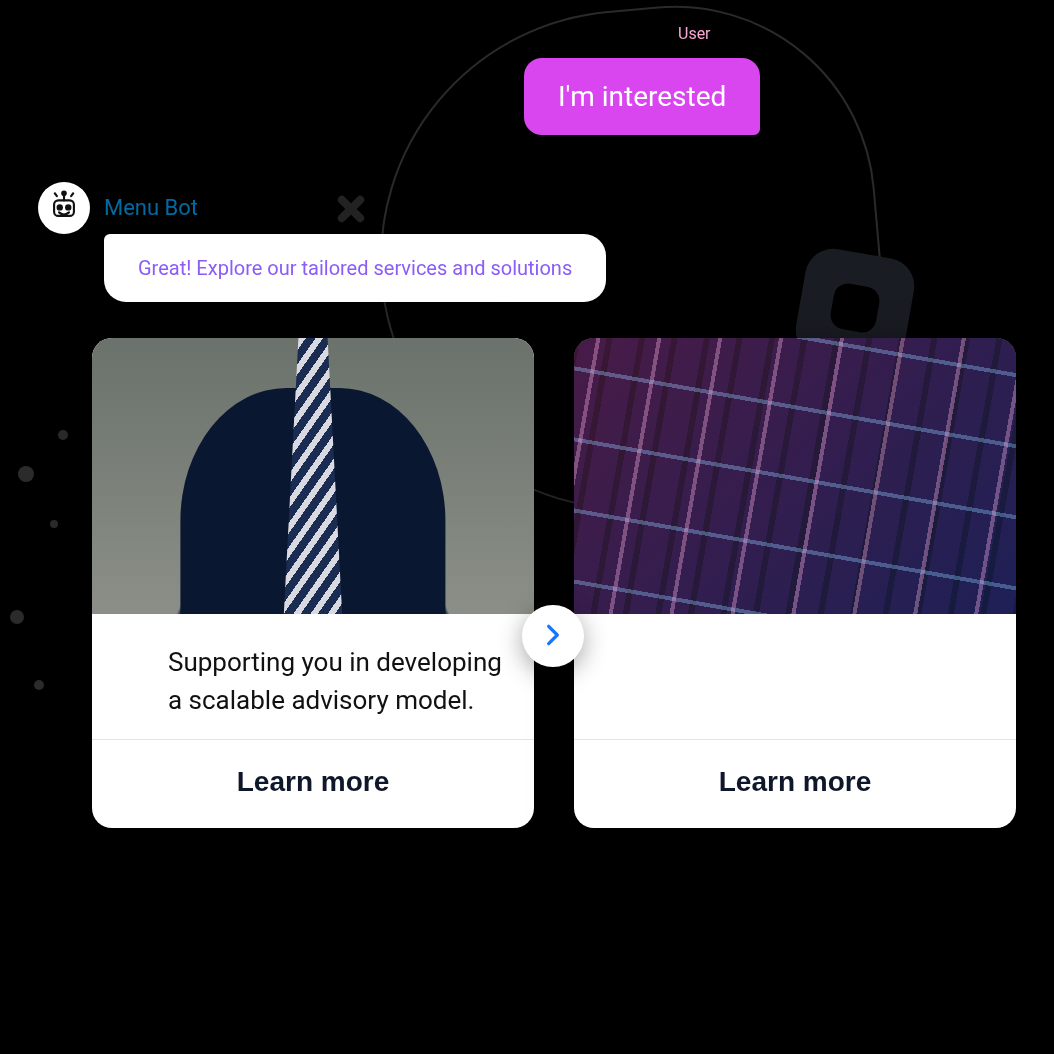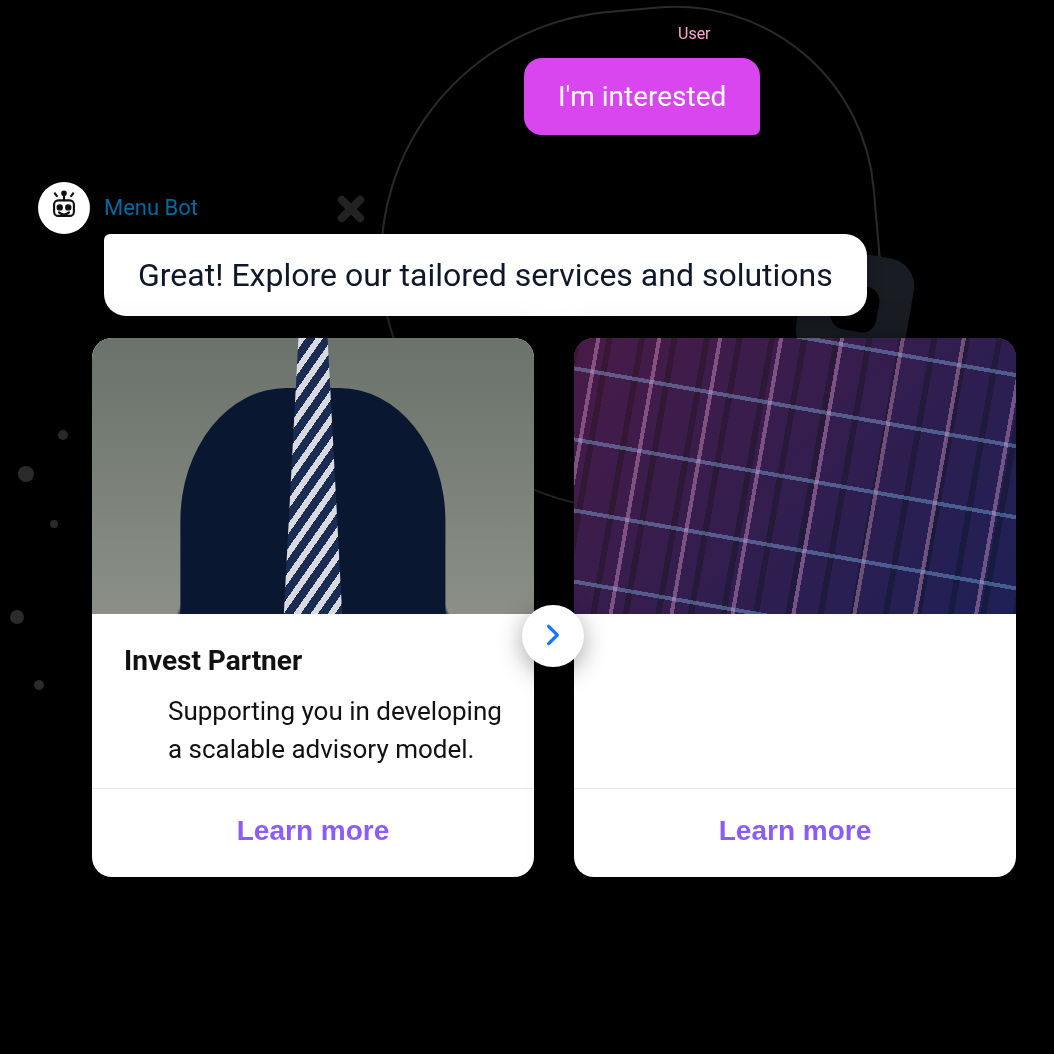--- a/index.html
+++ b/index.html
@@ -98,22 +98,22 @@
     top: 195px;
     left: 104px;
     color: #0369a1;
     font-size: 22px;
   }
   .bot-bubble {
     position: absolute;
     top: 234px;
     left: 104px;
     background: #fff;
-    color: #0f172a;
-    font-size: 32px;
+    color: #8b5cf6;
+    font-size: 20px;
     padding: 22px 34px;
     border-radius: 6px 22px 22px 22px;
     box-shadow: 0 4px 16px rgba(0,0,0,0.3);
     max-width: 840px;
   }
 
   
   .carousel {
     position: absolute;
     top: 338px;
@@ -151,21 +151,21 @@
     color: #111;
     line-height: 1.45;
     margin-left: 44px;
   }
   .card-footer {
     border-top: 1px solid #e4e4e4;
     text-align: center;
     padding: 26px 0 30px 0;
   }
   .learn-more {
-    color: #8b5cf6;
+    color: #0f172a;
     font-size: 28px;
     font-weight: 600;
     background: none;
     border: none;
     cursor: pointer;
   }
 
   
   .img-suit {
     background:
@@ -252,21 +252,20 @@
   </span>
 </div>
 <div class="bot-label">Menu Bot</div>
 <div class="bot-bubble">Great! Explore our tailored services and solutions</div>
 
 <div class="carousel">
 
   <div class="card">
     <div class="card-image img-suit" aria-label="businessman-in-suit"></div>
     <div class="card-body">
-      <div class="card-title">Invest Partner</div>
       <div class="card-desc">Supporting you in developing a scalable advisory model.</div>
     </div>
     <div class="card-footer">
       <button class="learn-more">Learn more</button>
     </div>
   </div>
 
   <div class="card">
     <div class="card-image img-city" aria-label="office-building-at-night"></div>
     <div class="card-body">

